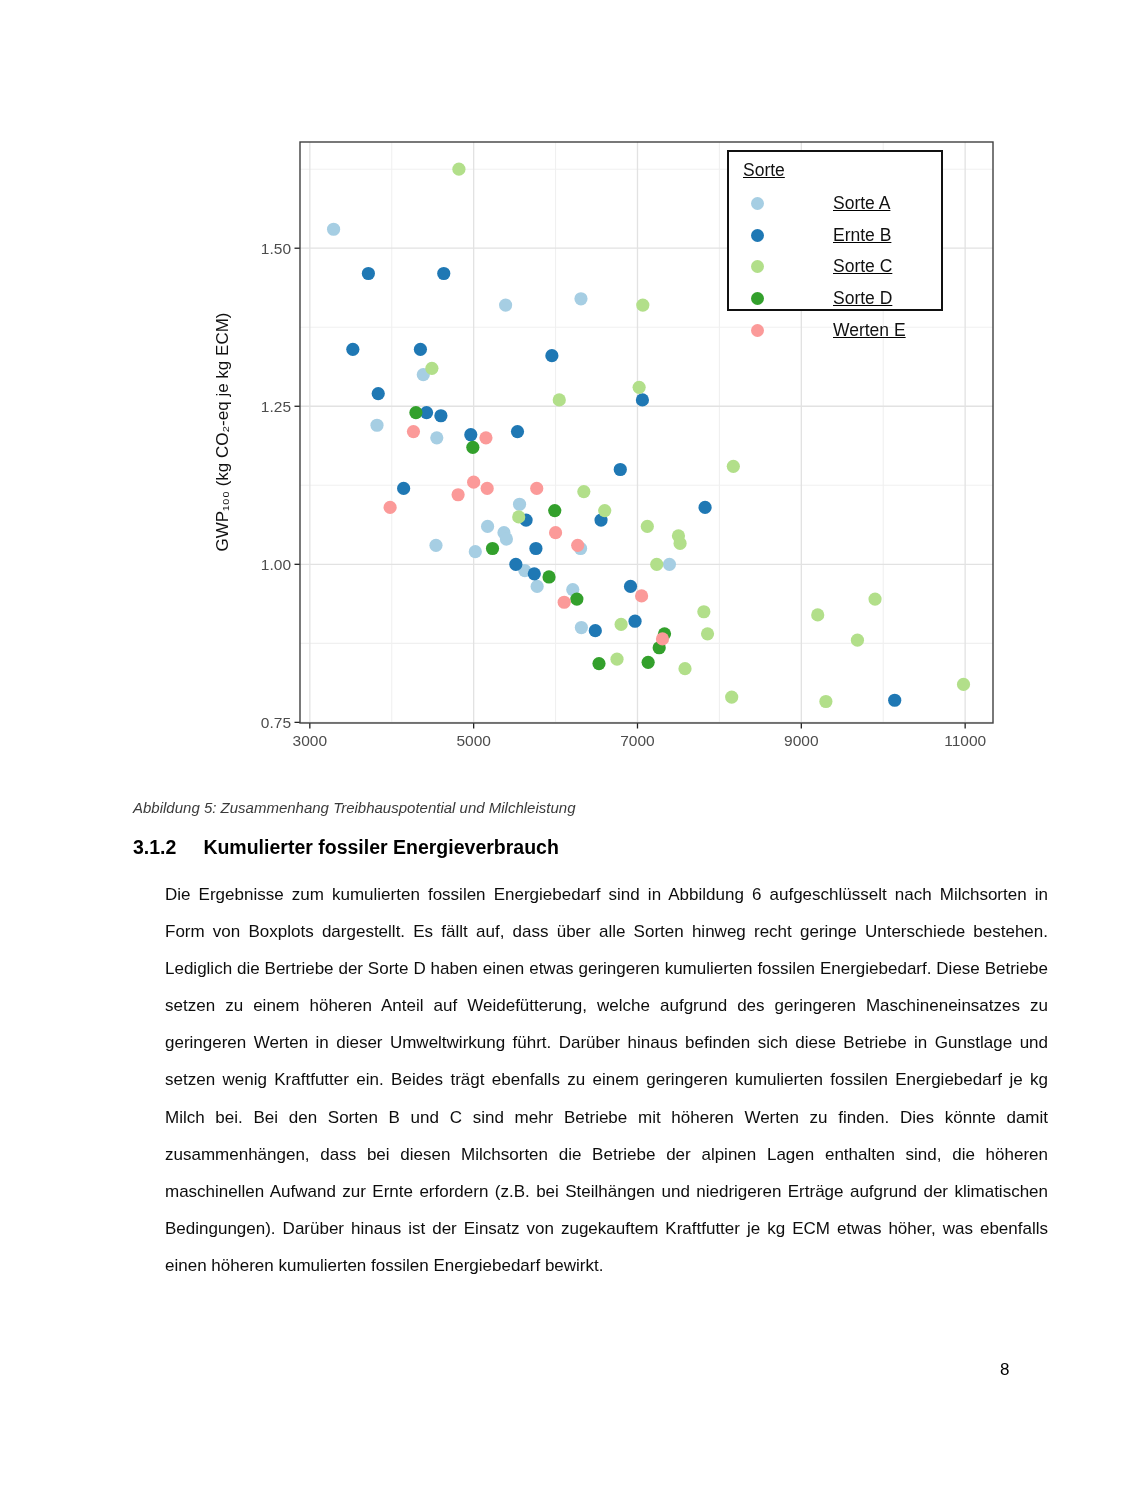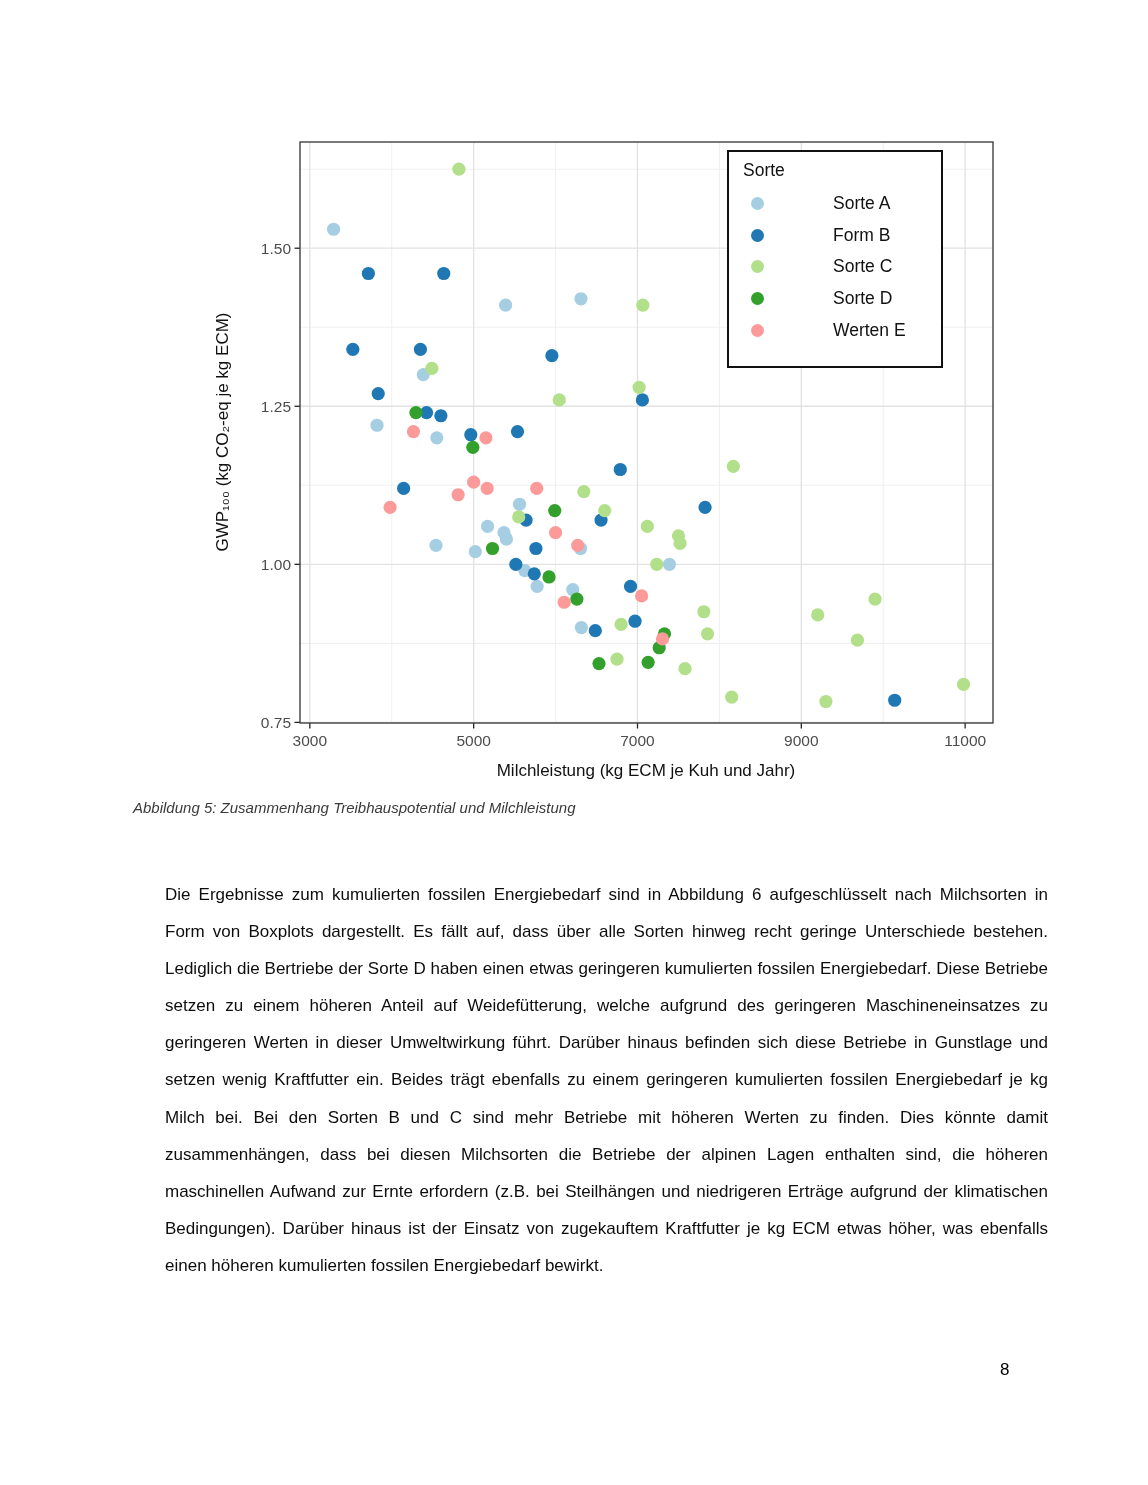--- a/index.html
+++ b/index.html
@@ -4,22 +4,22 @@
 <style>
   html,body{margin:0;padding:0;background:#fff;}
   .page{position:relative;width:1148px;height:1485px;background:#ffffff;overflow:hidden;
         font-family:"Liberation Sans","DejaVu Sans",sans-serif;color:#000;}
   #chart-svg{position:absolute;left:0;top:0;}
   #chart-svg text{font-family:"Liberation Sans","DejaVu Sans",sans-serif;}
   .axis-title-x{position:absolute;left:396px;top:761px;width:500px;text-align:center;
         font-size:17px;color:#111;}
   .axis-title-y{position:absolute;left:9px;top:421px;width:430px;height:22px;text-align:center;
         font-size:17px;color:#111;transform:rotate(-90deg);transform-origin:center;}
-  .legend{position:absolute;left:727px;top:150px;width:216px;height:218px;border:2px solid #111;
-        background:#fff;box-sizing:border-box;padding:8px 0 0 14px;}
+  .legend{position:absolute;left:727px;top:150px;width:216px;height:161px;border:2px solid #111;
+        background:#fff;box-sizing:border-box;padding:8px 0 0 14px;text-decoration:underline;}
   .legend-title{font-size:17.5px;color:#111;margin-bottom:7px;}
   .legend-row{display:flex;align-items:center;height:31.6px;padding-left:8px;gap:40px;}
   .legend-dot{width:13px;height:13px;border-radius:50%;margin-right:29px;flex:none;background:#999;}
   .legend-label{font-size:17.5px;color:#111;}
   .caption{position:absolute;left:133px;top:799px;font-size:15px;font-style:italic;color:#3a3a3a;}
   .heading{position:absolute;left:133px;top:836px;font-size:19.5px;font-weight:bold;color:#000;}
   .heading-num{margin-right:27px;}
   .body-text{position:absolute;left:133px;top:876px;width:883px;font-size:17px;line-height:37.1px;
         text-align:justify;text-align-last:left;color:#0d0d0d;margin-left:32px;}
   .page-number{position:absolute;left:1000px;top:1360px;font-size:17px;color:#000;}
@@ -150,46 +150,48 @@
       <circle cx="536.7340425531914" cy="488.4504896626768" r="6.6" fill="#fb9a99"></circle>
       <circle cx="555.5744680851063" cy="532.7051142546245" r="6.6" fill="#fb9a99"></circle>
       <circle cx="577.6914893617022" cy="545.3492927094668" r="6.6" fill="#fb9a99"></circle>
       <circle cx="564.1755319148936" cy="602.2480957562568" r="6.6" fill="#fb9a99"></circle>
       <circle cx="641.5851063829787" cy="595.9260065288357" r="6.6" fill="#fb9a99"></circle>
       <circle cx="662.4734042553191" cy="638.9162132752992" r="6.6" fill="#fb9a99"></circle>
       <rect x="300" y="142" width="693" height="581" fill="none" stroke="#404040" stroke-width="1.4"></rect>
     </svg>
 
   <div class="axis-title-y">GWP₁₀₀ (kg CO₂-eq je kg ECM)</div>
-  <div class="axis-title-x">Milchleistung (kg ECM je Kuh und Jahr)</div>
 
   <div class="legend">
     <div class="legend-title">Sorte</div>
     <div class="legend-row">
       <span class="legend-dot" style="background: rgb(166, 206, 227);"></span>
       <span class="legend-label">Sorte A</span>
     </div>
     <div class="legend-row">
       <span class="legend-dot" style="background: rgb(31, 120, 180);"></span>
-      <span class="legend-label">Form B</span>
+      <span class="legend-label">Ernte B</span>
     </div>
     <div class="legend-row">
       <span class="legend-dot" style="background: rgb(178, 223, 138);"></span>
       <span class="legend-label">Sorte C</span>
     </div>
     <div class="legend-row">
       <span class="legend-dot" style="background: rgb(51, 160, 44);"></span>
       <span class="legend-label">Sorte D</span>
     </div>
     <div class="legend-row">
       <span class="legend-dot" style="background: rgb(251, 154, 153);"></span>
       <span class="legend-label">Werten E</span>
     </div>
   </div>
 
   <div class="caption">Abbildung 5: Zusammenhang Treibhauspotential und Milchleistung</div>
 
+  <div class="heading">
+    <span class="heading-num">3.1.2</span><span>Kumulierter fossiler Energieverbrauch</span>
+  </div>
 
   <div class="body-text">Die Ergebnisse zum kumulierten fossilen Energiebedarf sind in Abbildung 6 aufgeschlüsselt nach Milchsorten in Form von Boxplots dargestellt. Es fällt auf, dass über alle Sorten hinweg recht geringe Unterschiede bestehen. Lediglich die Bertriebe der Sorte D haben einen etwas geringeren kumulierten fossilen Energiebedarf. Diese Betriebe setzen zu einem höheren Anteil auf Weidefütterung, welche aufgrund des geringeren Maschineneinsatzes zu geringeren Werten in dieser Umweltwirkung führt. Darüber hinaus befinden sich diese Betriebe in Gunstlage und setzen wenig Kraftfutter ein. Beides trägt ebenfalls zu einem geringeren kumulierten fossilen Energiebedarf je kg Milch bei. Bei den Sorten B und C sind mehr Betriebe mit höheren Werten zu finden. Dies könnte damit zusammenhängen, dass bei diesen Milchsorten die Betriebe der alpinen Lagen enthalten sind, die höheren maschinellen Aufwand zur Ernte erfordern (z.B. bei Steilhängen und niedrigeren Erträge aufgrund der klimatischen Bedingungen). Darüber hinaus ist der Einsatz von zugekauftem Kraftfutter je kg ECM etwas höher, was ebenfalls einen höheren kumulierten fossilen Energiebedarf bewirkt.</div>
 
   <div class="page-number">8</div>
 
 </div>
 
 </body></html>

